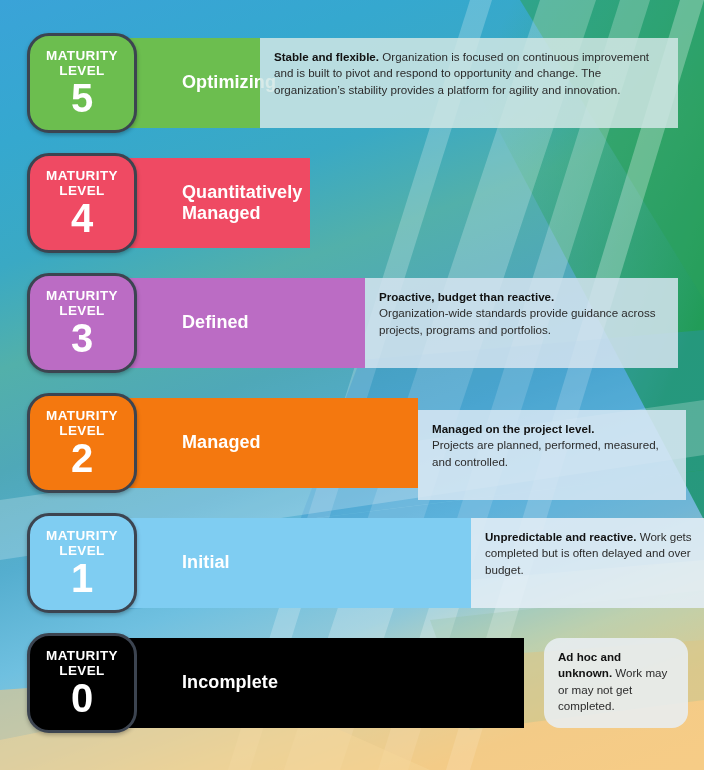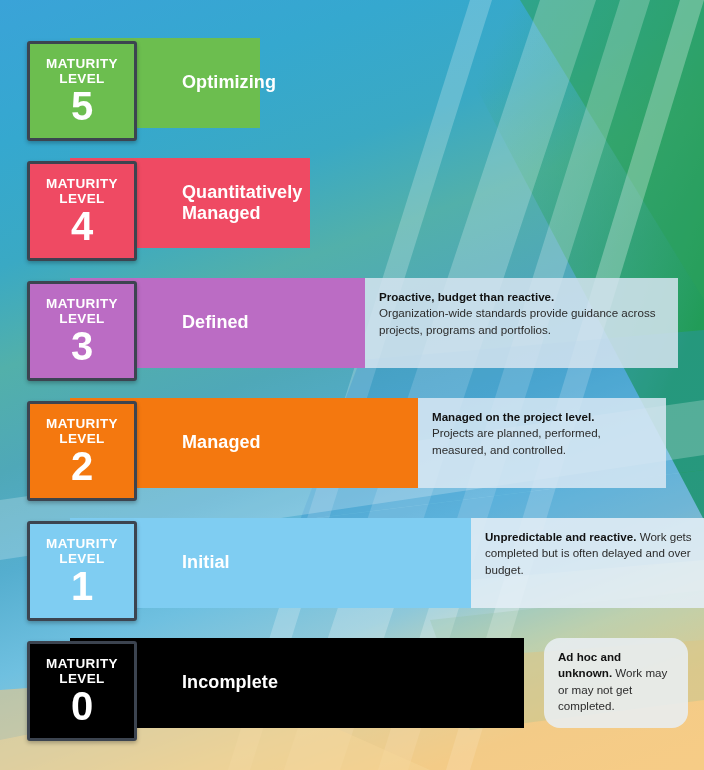--- a/index.html
+++ b/index.html
@@ -60,25 +60,25 @@
     padding: 11px 14px 0 14px;
     font-size: 11.6px;
     line-height: 1.42;
     color: #2b2b2b;
   }
   .desc b { color: #111; font-weight: bold; }
 
   .badge {
     position: absolute;
     left: 27px;
-    top: 8px;
+    top: 0px;
     width: 110px;
     height: 100px;
     border: 3px solid #3c4450;
-    border-radius: 3px;
+    border-radius: 22px;
     display: flex;
     flex-direction: column;
     align-items: center;
     justify-content: center;
     color: #fff;
     box-shadow: 0 2px 4px rgba(0,0,0,0.28);
     z-index: 4;
   }
   .badge .m-top {
     font-size: 13.5px;
@@ -143,20 +143,23 @@
       <g opacity="0.25" fill="#8fbf9a">
         <polygon points="430,620 704,590 704,700 470,730"></polygon>
       </g>
     </svg>
   </div>
 
   <div class="row" style="top:33px;">
     <div class="bar" style="width:190px; background:#6cbe4f;">
       <div class="bar-label">Optimizing</div>
     </div>
+    <div class="desc" style="left:260px; width:418px; background:rgba(208,230,228,0.85);">
+      <b>Stable and flexible.</b><span> Organization is focused on continuous improvement and is built to pivot and respond to opportunity and change.  The organization’s stability provides a platform for agility and innovation.</span>
+    </div>
     <div class="badge" style="background:#6cbe4f;">
       <div class="m-top">MATURITY</div>
       <div class="m-top">LEVEL</div>
       <div class="m-num">5</div>
     </div>
   </div>
 
   <div class="row" style="top:153px;">
     <div class="bar" style="width:240px; background:#ef4a63;">
       <div class="bar-label">Quantitatively
@@ -181,21 +184,21 @@
       <div class="m-top">MATURITY</div>
       <div class="m-top">LEVEL</div>
       <div class="m-num">3</div>
     </div>
   </div>
 
   <div class="row" style="top:393px;">
     <div class="bar" style="width:348px; background:#f4780f;">
       <div class="bar-label">Managed</div>
     </div>
-    <div class="desc" style="left:418px; width:248px; background:rgba(216,231,243,0.85);">
+    <div class="desc" style="left:418px; width:268px; background:rgba(216,231,243,0.85);margin-top:12px;">
       <b>Managed on the project level.</b><span style="white-space:pre-line;">
 Projects are planned, performed, measured, and controlled.</span>
     </div>
     <div class="badge" style="background:#f4780f;">
       <div class="m-top">MATURITY</div>
       <div class="m-top">LEVEL</div>
       <div class="m-num">2</div>
     </div>
   </div>
 

